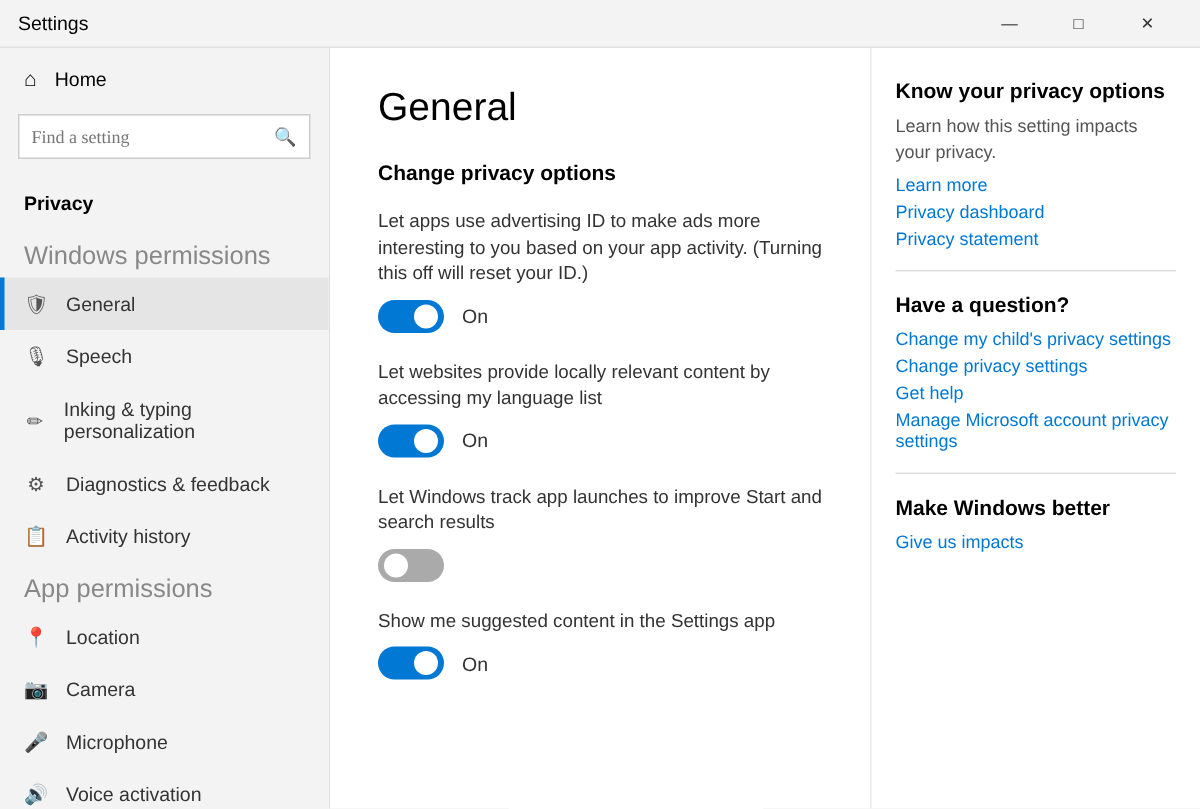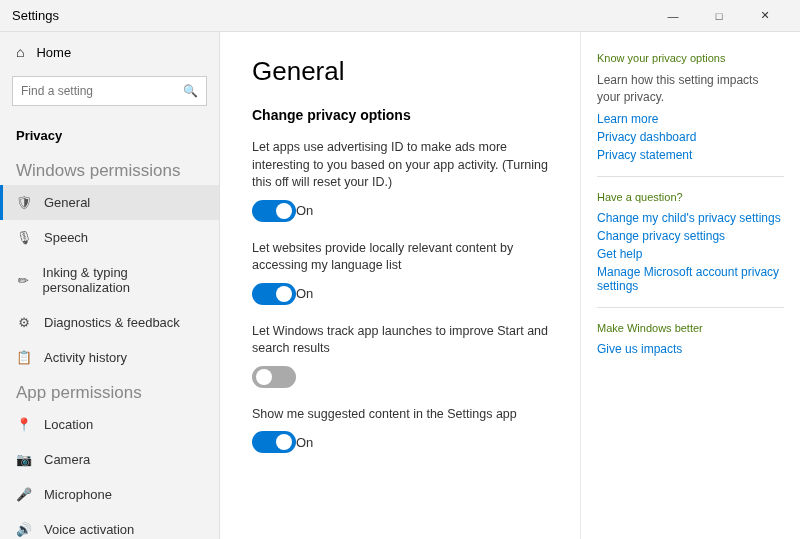--- a/index.html
+++ b/index.html
@@ -79,20 +79,21 @@
       padding: 0 8px;
       gap: 6px;
     }
     .search-input {
       border: none;
       outline: none;
       background: transparent;
       flex: 1;
       font-size: 12px;
       color: #0c4a6e;
+      font-family: Liberation Serif, serif;
     }
 
     .sidebar-item {
       display: flex;
       align-items: center;
       padding: 10px 16px;
       gap: 12px;
       cursor: pointer;
       font-size: 13px;
       color: #333;
@@ -141,21 +142,21 @@
       color: #333;
       margin-bottom: 8px;
       max-width: 440px;
       line-height: 1.4;
     }
 
     
     .toggle-row {
       display: flex;
       align-items: center;
-      gap: 0;
+      gap: 12px;
     }
 
     .toggle {
       width: 44px;
       height: 22px;
       background: #0078d4;
       border-radius: 11px;
       position: relative;
       cursor: pointer;
       flex-shrink: 0;
@@ -179,23 +180,23 @@
     .right-panel {
       width: 220px;
       min-width: 220px;
       padding: 20px 16px;
       background: #fff;
       border-left: 1px solid #e8e8e8;
       overflow-y: auto;
     }
 
     .right-section-title {
-      font-size: 11px;
-      font-weight: 400;
-      color: #4d7c0f;
+      font-size: 14px;
+      font-weight: 700;
+      color: #000000;
       margin-bottom: 8px;
     }
 
     .right-text {
       font-size: 12px;
       color: #555;
       margin-bottom: 6px;
       line-height: 1.4;
     }
 

